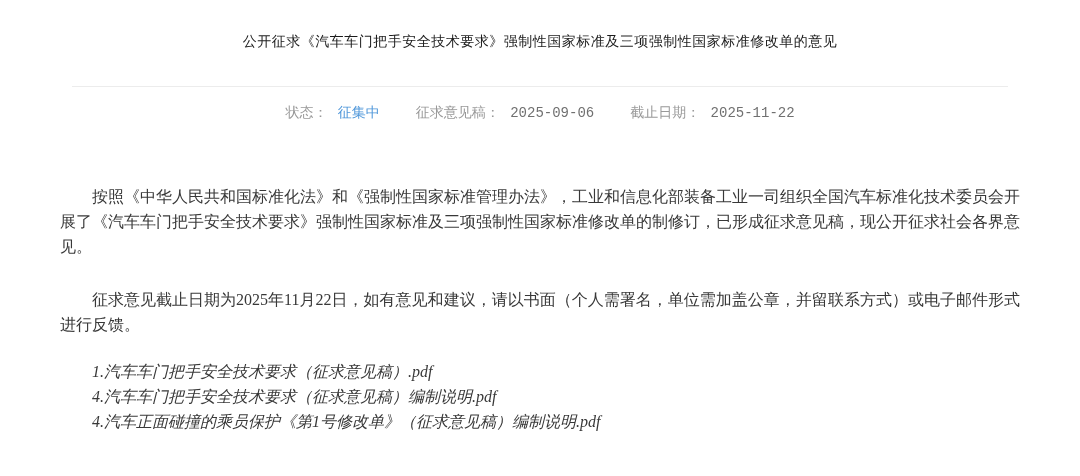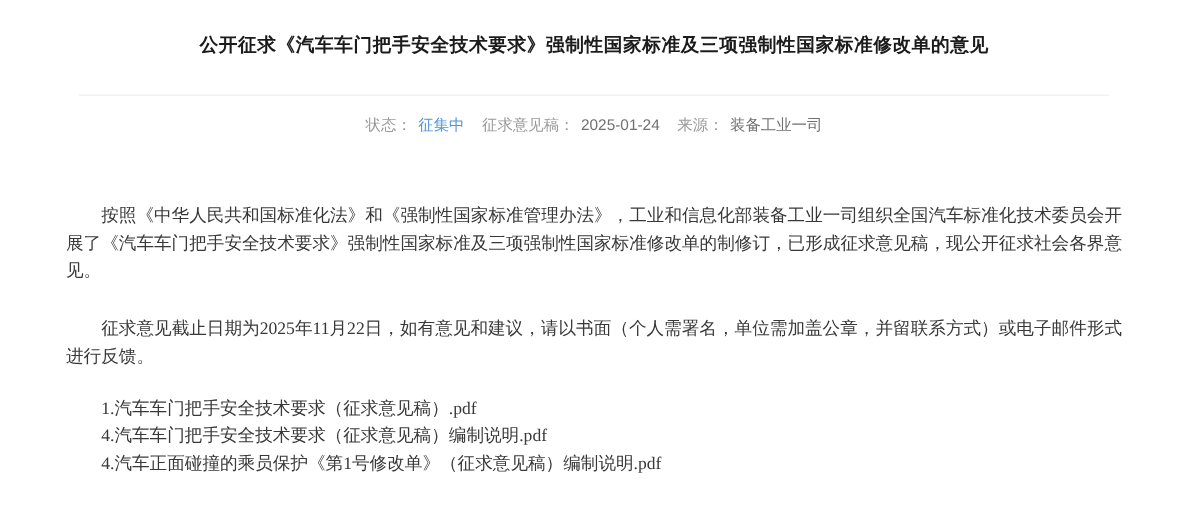--- a/index.html
+++ b/index.html
@@ -13,41 +13,42 @@
     overflow: hidden;
     font-family: "Liberation Sans", sans-serif;
   }
   .page {
     width: 960px;
     margin: 0 auto;
   }
   h1.page-title {
     margin: 0;
     padding-top: 28px;
-    font-size: 17px;
+    font-size: 14px;
     line-height: 26px;
-    font-weight: bold;
+    font-weight: normal;
     text-align: center;
     color: #1b1b1b;
     letter-spacing: 0.5px;
     font-family: "Liberation Sans", sans-serif;
   }
   .divider {
     height: 0;
     border-bottom: 1px solid #ececec;
     margin: 32px 12px 0 12px;
   }
   .meta {
     margin-top: 18px;
     display: flex;
     justify-content: center;
     align-items: flex-start;
-    gap: 16px;
+    gap: 36px;
     font-size: 14px;
     line-height: 16px;
+    font-family: Liberation Mono, monospace;
   }
   .meta-item { white-space: nowrap; }
   .meta-label { color: #999999; }
   .meta-value { color: #707070; margin-left: 2px; }
   .meta-value.accent { color: #4f97da; }
   .article {
     margin-top: 63px;
     font-family: "Liberation Serif", "DejaVu Serif", serif;
     font-size: 16px;
     line-height: 25px;
@@ -63,43 +64,44 @@
   }
   .attachments {
     padding-left: 32px;
   }
   .attach-label {
     line-height: 25px;
   }
   .attach-item {
     line-height: 25px;
     cursor: pointer;
+    font-style: italic;
   }
 </style>
 </head>
 <body>
 
 <div class="page">
 
   <h1 class="page-title">公开征求《汽车车门把手安全技术要求》强制性国家标准及三项强制性国家标准修改单的意见</h1>
 
   <div class="divider"></div>
 
   <div class="meta">
     <span class="meta-item">
       <span class="meta-label">状态：</span>
       <span class="meta-value accent">征集中</span>
     </span>
     <span class="meta-item">
       <span class="meta-label">征求意见稿：</span>
-      <span class="meta-value">2025-01-24</span>
+      <span class="meta-value">2025-09-06</span>
     </span>
     <span class="meta-item">
-      <span class="meta-label">来源：</span>
-      <span class="meta-value">装备工业一司</span>
+      <span class="meta-label">截止日期：</span>
+      <span class="meta-value">2025-11-22</span>
     </span>
   </div>
 
   <div class="article">
     <p class="para-1">按照《中华人民共和国标准化法》和《强制性国家标准管理办法》，工业和信息化部装备工业一司组织全国汽车标准化技术委员会开展了《汽车车门把手安全技术要求》强制性国家标准及三项强制性国家标准修改单的制修订，已形成征求意见稿，现公开征求社会各界意见。</p>
     <p class="para-2">征求意见截止日期为2025年11月22日，如有意见和建议，请以书面（个人需署名，单位需加盖公章，并留联系方式）或电子邮件形式进行反馈。</p>
 
     <div class="attachments">
       <div class="attach-item">1.汽车车门把手安全技术要求（征求意见稿）.pdf</div>
       <div class="attach-item">4.汽车车门把手安全技术要求（征求意见稿）编制说明.pdf</div>

